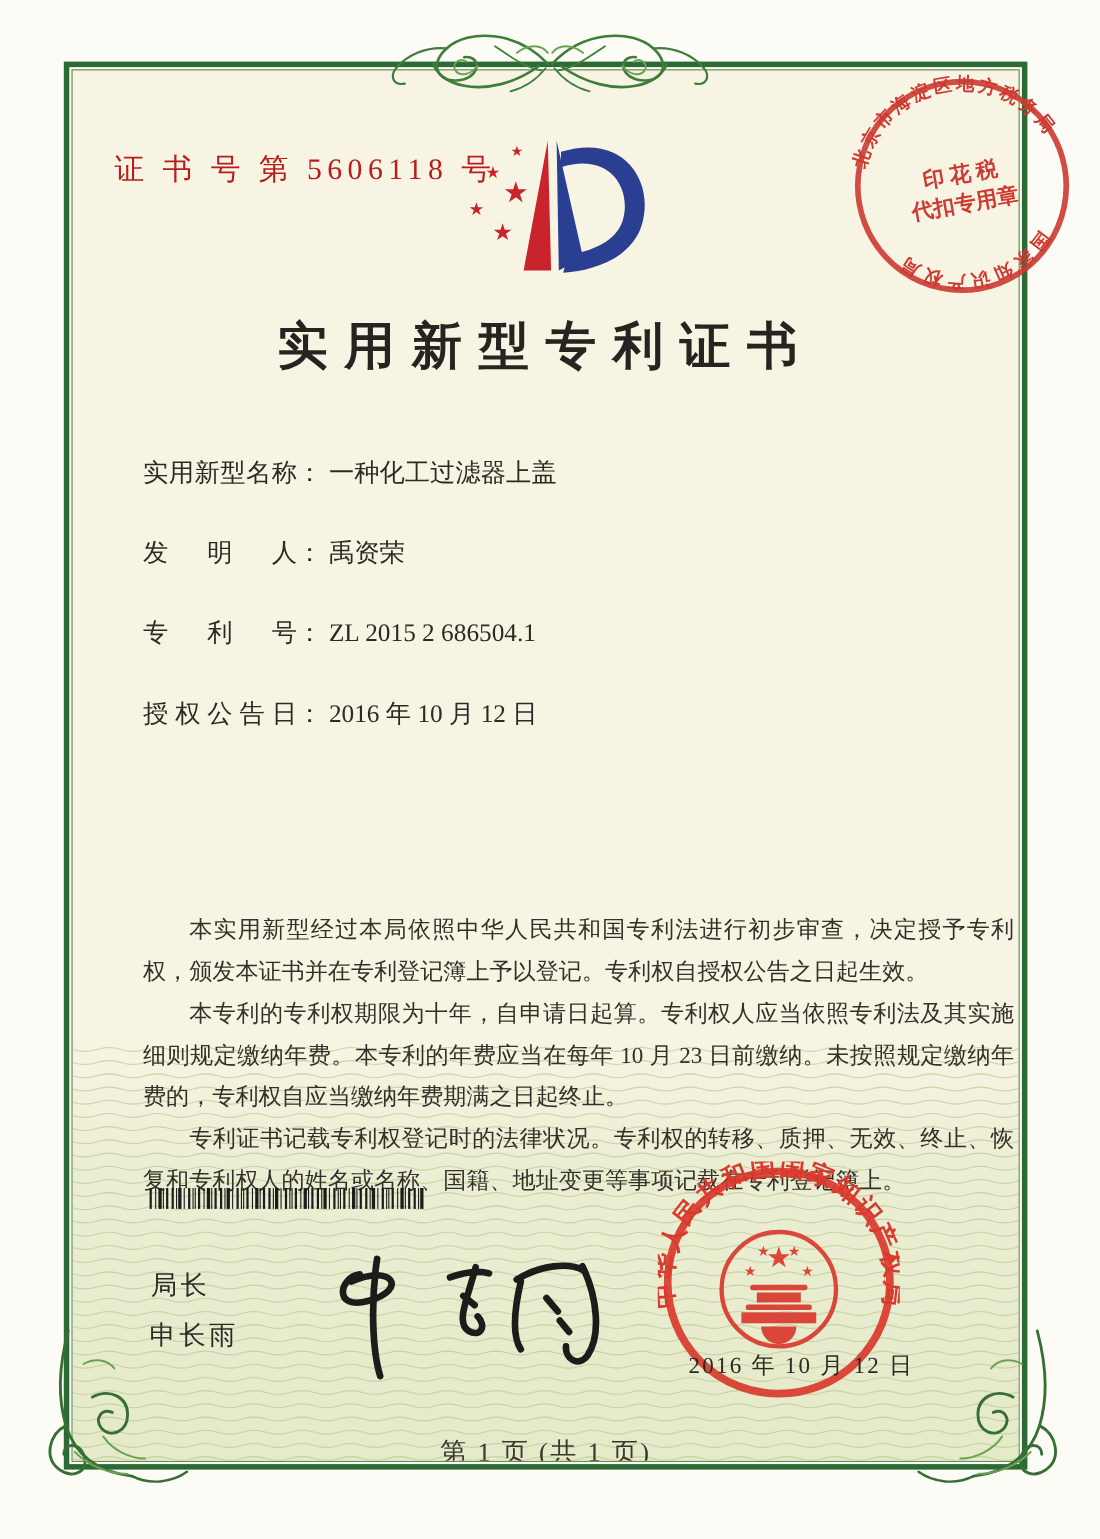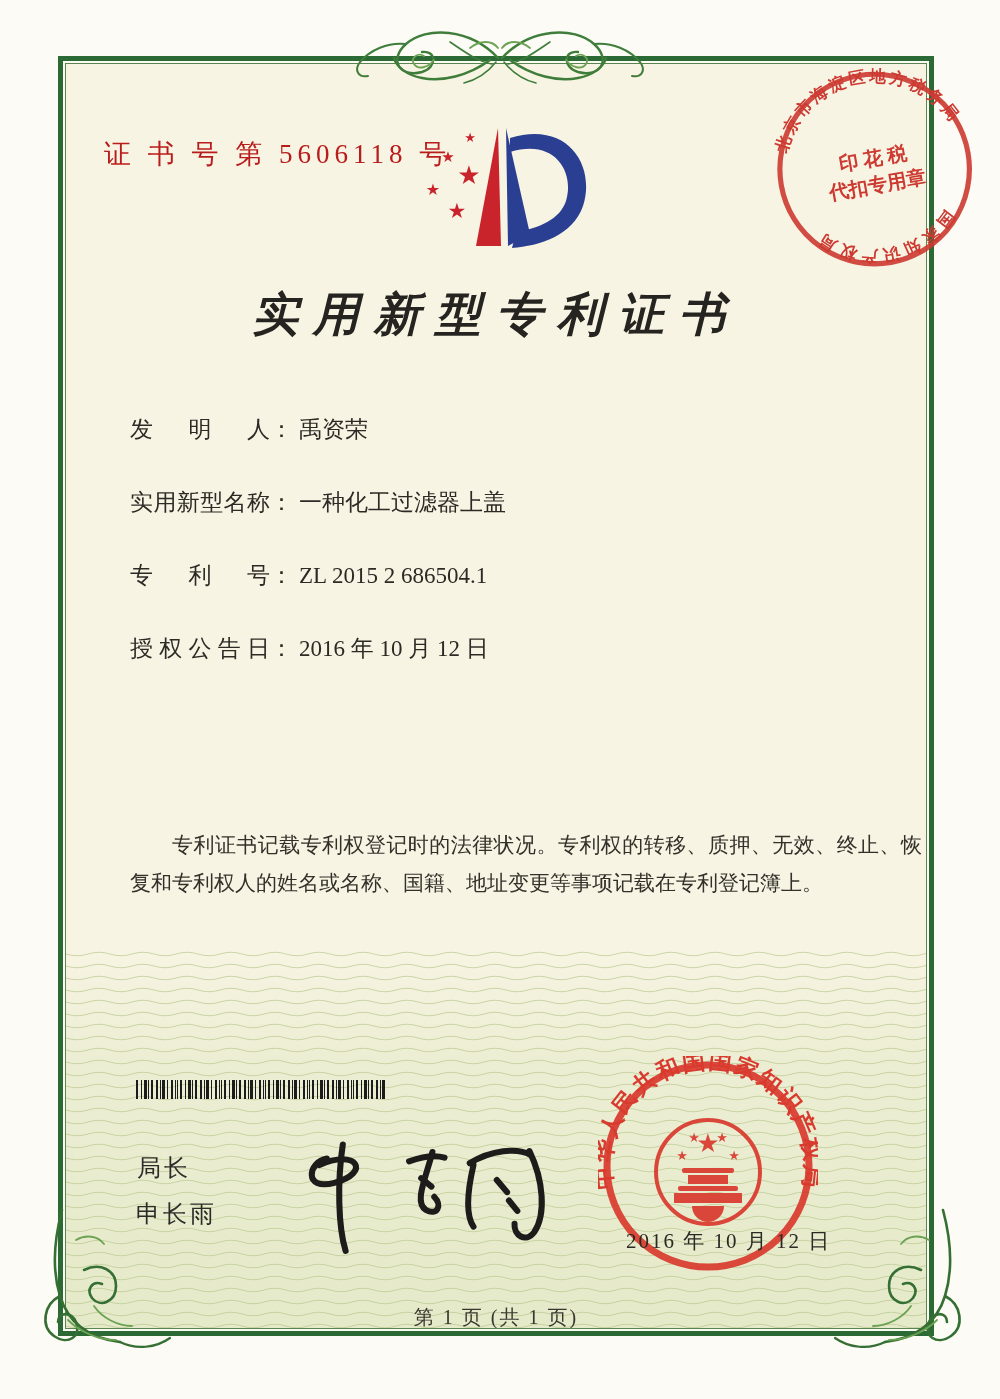--- a/index.html
+++ b/index.html
@@ -14,40 +14,40 @@
   .frame-inner{width:100%;height:100%;border:1px solid #5a8450;box-sizing:border-box;
        background:#f8f4e3;position:relative;overflow:hidden;}
 
   .guilloche-zone{position:absolute;left:0;right:0;bottom:0;height:380px;
        background:linear-gradient(to bottom, rgba(230,236,208,0) 0%, rgba(226,233,198,.55) 30%, rgba(222,230,192,.75) 100%);}
   .guilloche-zone svg{position:absolute;inset:0;}
 
   
   .cert-number{position:absolute;left:38px;top:72px;font-size:27px;letter-spacing:5px;color:#b91c1c;}
   .title{position:absolute;left:0;right:0;top:220px;text-align:center;
-       font-size:46px;font-weight:600;letter-spacing:15px;color:#262420;font-style:italic;}
+       font-size:46px;font-weight:600;letter-spacing:15px;color:#262420;}
   .fields{position:absolute;left:64px;top:350px;font-size:23px;}
   .field-row{height:73px;white-space:nowrap;}
   .f-label{display:inline-block;width:140px;text-align:justify;text-align-last:justify;vertical-align:top;}
   .f-colon{display:inline-block;margin-right:6px;}
   .body-text{position:absolute;left:64px;top:762px;width:792px;font-size:21px;line-height:38px;
        text-align:justify;color:#33302a;}
   .body-text p{margin:0;text-indent:2em;}
 
   .barcode{position:absolute;left:70px;top:1016px;width:254px;height:19px;font-size:0;}
   .barcode i{display:inline-block;height:100%;background:#1c1c1c;vertical-align:top;}
 
   .director-label{position:absolute;left:71px;top:1088px;font-size:24px;letter-spacing:3px;
        font-family:"Liberation Sans","DejaVu Sans",sans-serif;color:#2b2b28;}
   .director-name{position:absolute;left:70px;top:1134px;font-size:24px;letter-spacing:3px;
        font-family:"Liberation Sans","DejaVu Sans",sans-serif;color:#2b2b28;}
   .signature{position:absolute;left:218px;top:1055px;}
 
   .seal-date{position:absolute;left:560px;top:1163px;font-size:21px;letter-spacing:2px;color:#2b2923;z-index:5;}
-  .page-footer{position:absolute;left:0;right:0;top:1240px;text-align:center;font-size:20px;
+  .page-footer{position:absolute;left:0;right:0;top:1240px;text-align:center;font-size:24px;
        letter-spacing:2px;color:#3a372f;}
 
   
   .cnipa-logo{position:absolute;left:402px;top:122px;z-index:3;}
   .tax-stamp{position:absolute;left:772px;top:66px;z-index:6;transform:rotate(-10deg);}
   .main-seal{position:absolute;left:598px;top:1056px;z-index:4;}
   .ornament-top{position:absolute;left:330px;top:20px;z-index:7;}
   .ornament-bl{position:absolute;left:24px;top:1200px;z-index:7;}
   .ornament-br{position:absolute;left:806px;top:1200px;z-index:7;transform:scaleX(-1);}
 </style>
@@ -96,34 +96,36 @@
               <path d="M0,378 q11,3.5 22,0 t22,0 q11,3.5 22,0 t22,0 q11,3.5 22,0 t22,0 q11,3.5 22,0 t22,0 q11,3.5 22,0 t22,0 q11,3.5 22,0 t22,0 q11,3.5 22,0 t22,0 q11,3.5 22,0 t22,0 q11,3.5 22,0 t22,0 q11,3.5 22,0 t22,0 q11,3.5 22,0 t22,0 q11,3.5 22,0 t22,0 q11,3.5 22,0 t22,0 q11,3.5 22,0 t22,0 q11,3.5 22,0 t22,0 q11,3.5 22,0 t22,0 q11,3.5 22,0 t22,0 q11,3.5 22,0 t22,0 q11,3.5 22,0 t22,0 q11,3.5 22,0 t22,0" fill="none" stroke="#b9c78f" stroke-width="1" opacity="0.7"></path>
             </svg>
         </div>
 
         <div class="cert-number">证 书 号 第 5606118 号</div>
 
         <div class="title">实用新型专利证书</div>
 
         <div class="fields">
           <div class="field-row">
+            <span class="f-label">实用新型名称</span><span class="f-colon">：</span><span>一种化工过滤器上盖</span>
+          </div>
+          <div class="field-row">
             <span class="f-label">发 明 人</span><span class="f-colon">：</span><span>禹资荣</span>
           </div>
           <div class="field-row">
-            <span class="f-label">实用新型名称</span><span class="f-colon">：</span><span>一种化工过滤器上盖</span>
-          </div>
-          <div class="field-row">
             <span class="f-label">专 利 号</span><span class="f-colon">：</span><span>ZL 2015 2 686504.1</span>
           </div>
           <div class="field-row">
             <span class="f-label">授权公告日</span><span class="f-colon">：</span><span>2016 年 10 月 12 日</span>
           </div>
         </div>
 
         <div class="body-text">
+          <p>本实用新型经过本局依照中华人民共和国专利法进行初步审查，决定授予专利权，颁发本证书并在专利登记簿上予以登记。专利权自授权公告之日起生效。</p>
+          <p>本专利的专利权期限为十年，自申请日起算。专利权人应当依照专利法及其实施细则规定缴纳年费。本专利的年费应当在每年 10 月 23 日前缴纳。未按照规定缴纳年费的，专利权自应当缴纳年费期满之日起终止。</p>
           <p>专利证书记载专利权登记时的法律状况。专利权的转移、质押、无效、终止、恢复和专利权人的姓名或名称、国籍、地址变更等事项记载在专利登记簿上。</p>
         </div>
 
         <div class="barcode" id="barcode"><i style="width:2px;margin-right:3px"></i><i style="width:1px;margin-right:2px"></i><i style="width:3px;margin-right:1px"></i><i style="width:1px;margin-right:2px"></i><i style="width:2px;margin-right:3px"></i><i style="width:2px;margin-right:2px"></i><i style="width:1px;margin-right:1px"></i><i style="width:3px;margin-right:2px"></i><i style="width:1px;margin-right:3px"></i><i style="width:2px;margin-right:2px"></i><i style="width:1px;margin-right:1px"></i><i style="width:1px;margin-right:2px"></i><i style="width:2px;margin-right:3px"></i><i style="width:1px;margin-right:2px"></i><i style="width:3px;margin-right:1px"></i><i style="width:1px;margin-right:2px"></i><i style="width:2px;margin-right:3px"></i><i style="width:2px;margin-right:2px"></i><i style="width:1px;margin-right:1px"></i><i style="width:3px;margin-right:2px"></i><i style="width:1px;margin-right:3px"></i><i style="width:2px;margin-right:2px"></i><i style="width:1px;margin-right:1px"></i><i style="width:1px;margin-right:2px"></i><i style="width:2px;margin-right:3px"></i><i style="width:1px;margin-right:2px"></i><i style="width:3px;margin-right:1px"></i><i style="width:1px;margin-right:2px"></i><i style="width:2px;margin-right:3px"></i><i style="width:2px;margin-right:2px"></i><i style="width:1px;margin-right:1px"></i><i style="width:3px;margin-right:2px"></i><i style="width:1px;margin-right:3px"></i><i style="width:2px;margin-right:2px"></i><i style="width:1px;margin-right:1px"></i><i style="width:1px;margin-right:2px"></i><i style="width:2px;margin-right:3px"></i><i style="width:1px;margin-right:2px"></i><i style="width:3px;margin-right:1px"></i><i style="width:1px;margin-right:2px"></i><i style="width:2px;margin-right:3px"></i><i style="width:2px;margin-right:2px"></i><i style="width:1px;margin-right:1px"></i><i style="width:3px;margin-right:2px"></i><i style="width:1px;margin-right:3px"></i><i style="width:2px;margin-right:2px"></i><i style="width:1px;margin-right:1px"></i><i style="width:1px;margin-right:2px"></i><i style="width:2px;margin-right:3px"></i><i style="width:1px;margin-right:2px"></i><i style="width:3px;margin-right:1px"></i><i style="width:1px;margin-right:2px"></i><i style="width:2px;margin-right:3px"></i><i style="width:2px;margin-right:2px"></i><i style="width:1px;margin-right:1px"></i><i style="width:3px;margin-right:2px"></i><i style="width:1px;margin-right:3px"></i><i style="width:2px;margin-right:2px"></i><i style="width:1px;margin-right:1px"></i><i style="width:1px;margin-right:2px"></i><i style="width:2px;margin-right:3px"></i><i style="width:1px;margin-right:2px"></i><i style="width:3px;margin-right:1px"></i><i style="width:1px;margin-right:2px"></i><i style="width:2px;margin-right:3px"></i><i style="width:2px;margin-right:2px"></i><i style="width:1px;margin-right:1px"></i><i style="width:3px;margin-right:2px"></i></div>
 
         <div class="director-label">局长</div>
         <div class="director-name">申长雨</div>
 
         <div class="signature">
           <svg width="280" height="150" viewBox="0 0 300 150">

